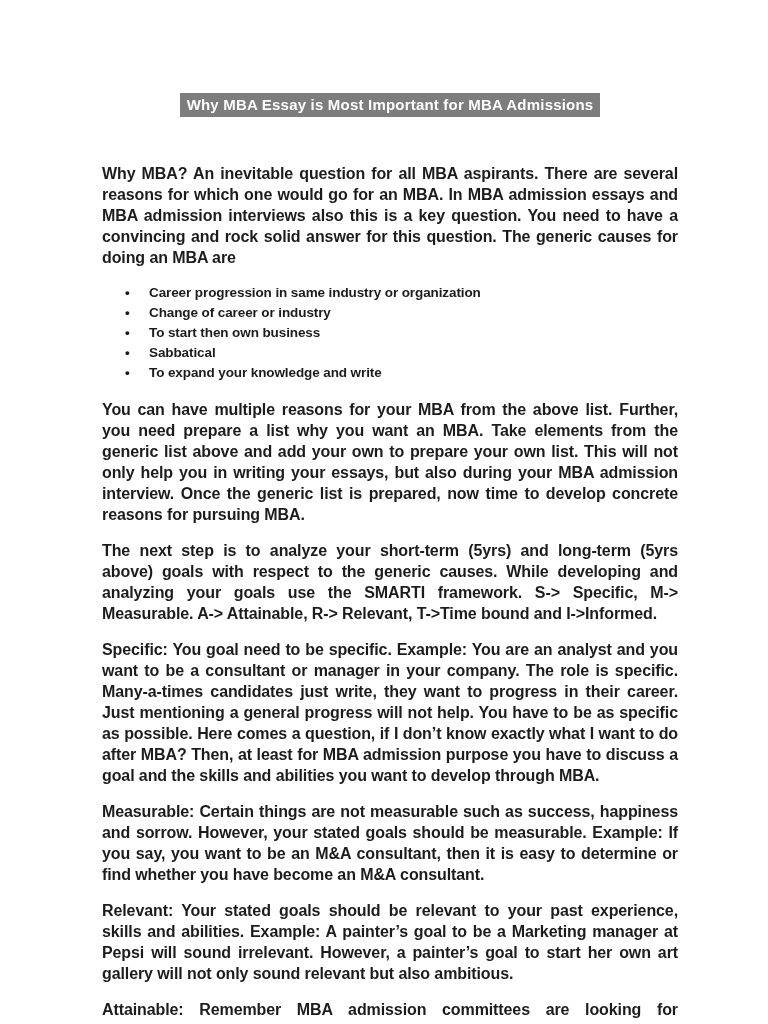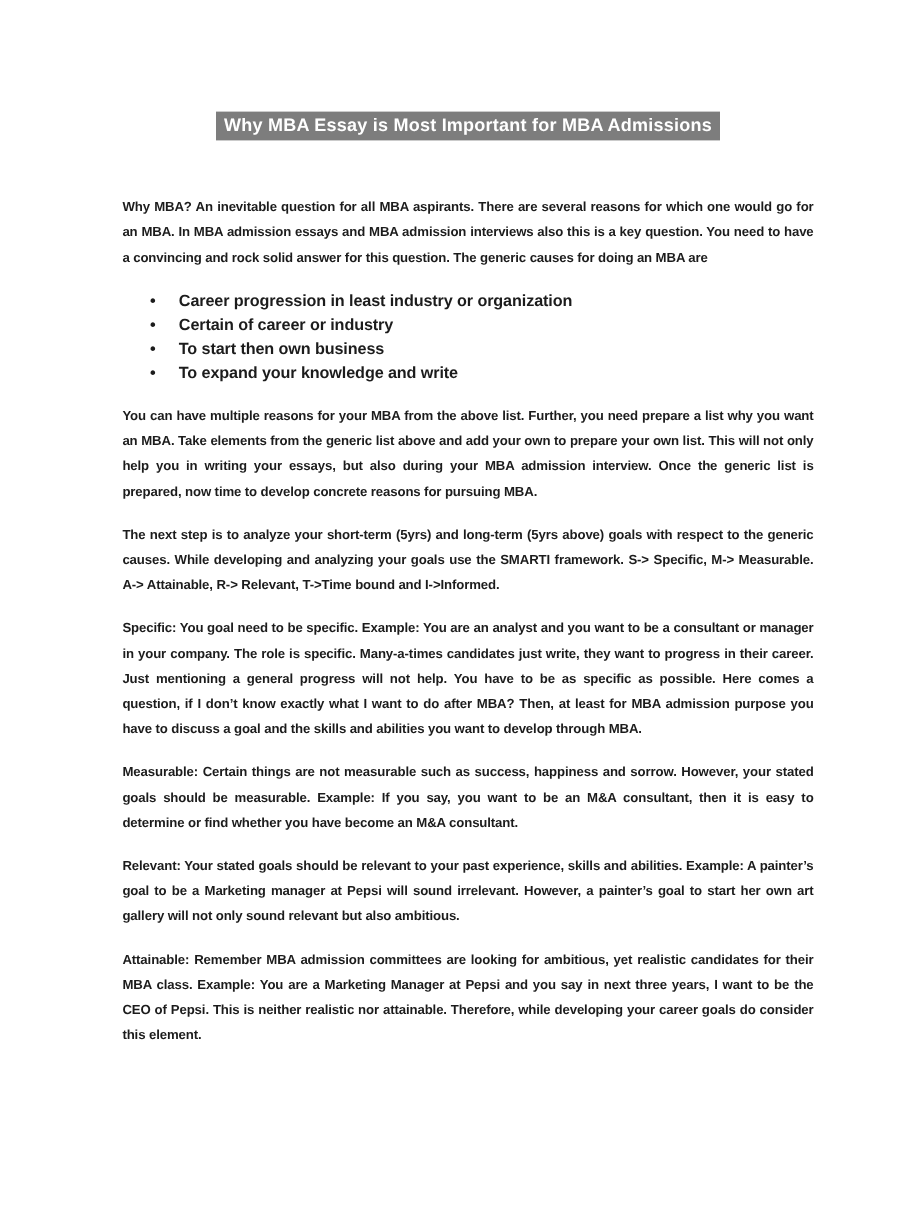--- a/index.html
+++ b/index.html
@@ -24,21 +24,21 @@
     font-weight: bold;
     letter-spacing: 0.2px;
   }
   .doc-title .highlight {
     display: inline-block;
     background: #7d7d7d;
     color: #ffffff;
     padding: 3px 7px 4px 7px;
   }
   .para {
-    font-size: 11px;
+    font-size: 16px;
     font-weight: bold;
     color: #1c1c1c;
     line-height: 21px;
     text-align: justify;
     letter-spacing: -0.1px;
     margin-bottom: 15px;
   }
   .bullets {
     margin: 14px 0 16px 0;
     padding-left: 47px;
@@ -63,23 +63,24 @@
 <body>
 
 <div class="page">
   <div class="content">
 
     <h1 class="doc-title"><span class="highlight">Why MBA Essay is Most Important for MBA Admissions</span></h1>
 
     <p class="para">Why MBA? An inevitable question for all MBA aspirants. There are several reasons for which one would go for an MBA. In MBA admission essays and MBA admission interviews also this is a key question. You need to have a convincing and rock solid answer for this question. The generic causes for doing an MBA are</p>
 
     <ul class="bullets">
-      <li>Career progression in least industry or organization</li>
-      <li>Certain of career or industry</li>
+      <li>Career progression in same industry or organization</li>
+      <li>Change of career or industry</li>
       <li>To start then own business</li>
+      <li>Sabbatical</li>
       <li>To expand your knowledge and write</li>
     </ul>
 
     <p class="para">You can have multiple reasons for your MBA from the above list.  Further, you need prepare a list why you want an MBA. Take elements from the generic list above and add your own to prepare your own list. This will not only help you in writing your essays, but also during your MBA admission interview. Once the generic list is prepared, now time to develop concrete reasons for pursuing MBA.</p>
 
     <p class="para">The next step is to analyze your short-term (5yrs) and long-term (5yrs above) goals with respect to the generic causes. While developing and analyzing your goals use the SMARTI framework. S-&gt; Specific, M-&gt; Measurable. A-&gt; Attainable, R-&gt; Relevant, T-&gt;Time bound and I-&gt;Informed.</p>
 
     <p class="para">Specific: You goal need to be specific. Example: You are an analyst and you want to be a consultant or manager in your company. The role is specific. Many-a-times candidates just write, they want to progress in their career. Just mentioning a general progress will not help. You have to be as specific as possible. Here comes a question, if I don’t know exactly what I want to do after MBA? Then, at least for MBA admission purpose you have to discuss a goal and the skills and abilities you want to develop through MBA.</p>
 
     <p class="para">Measurable: Certain things are not measurable such as success, happiness and sorrow. However, your stated goals should be measurable. Example: If you say, you want to be an M&amp;A consultant, then it is easy to determine or find whether you have become an M&amp;A consultant.</p>

